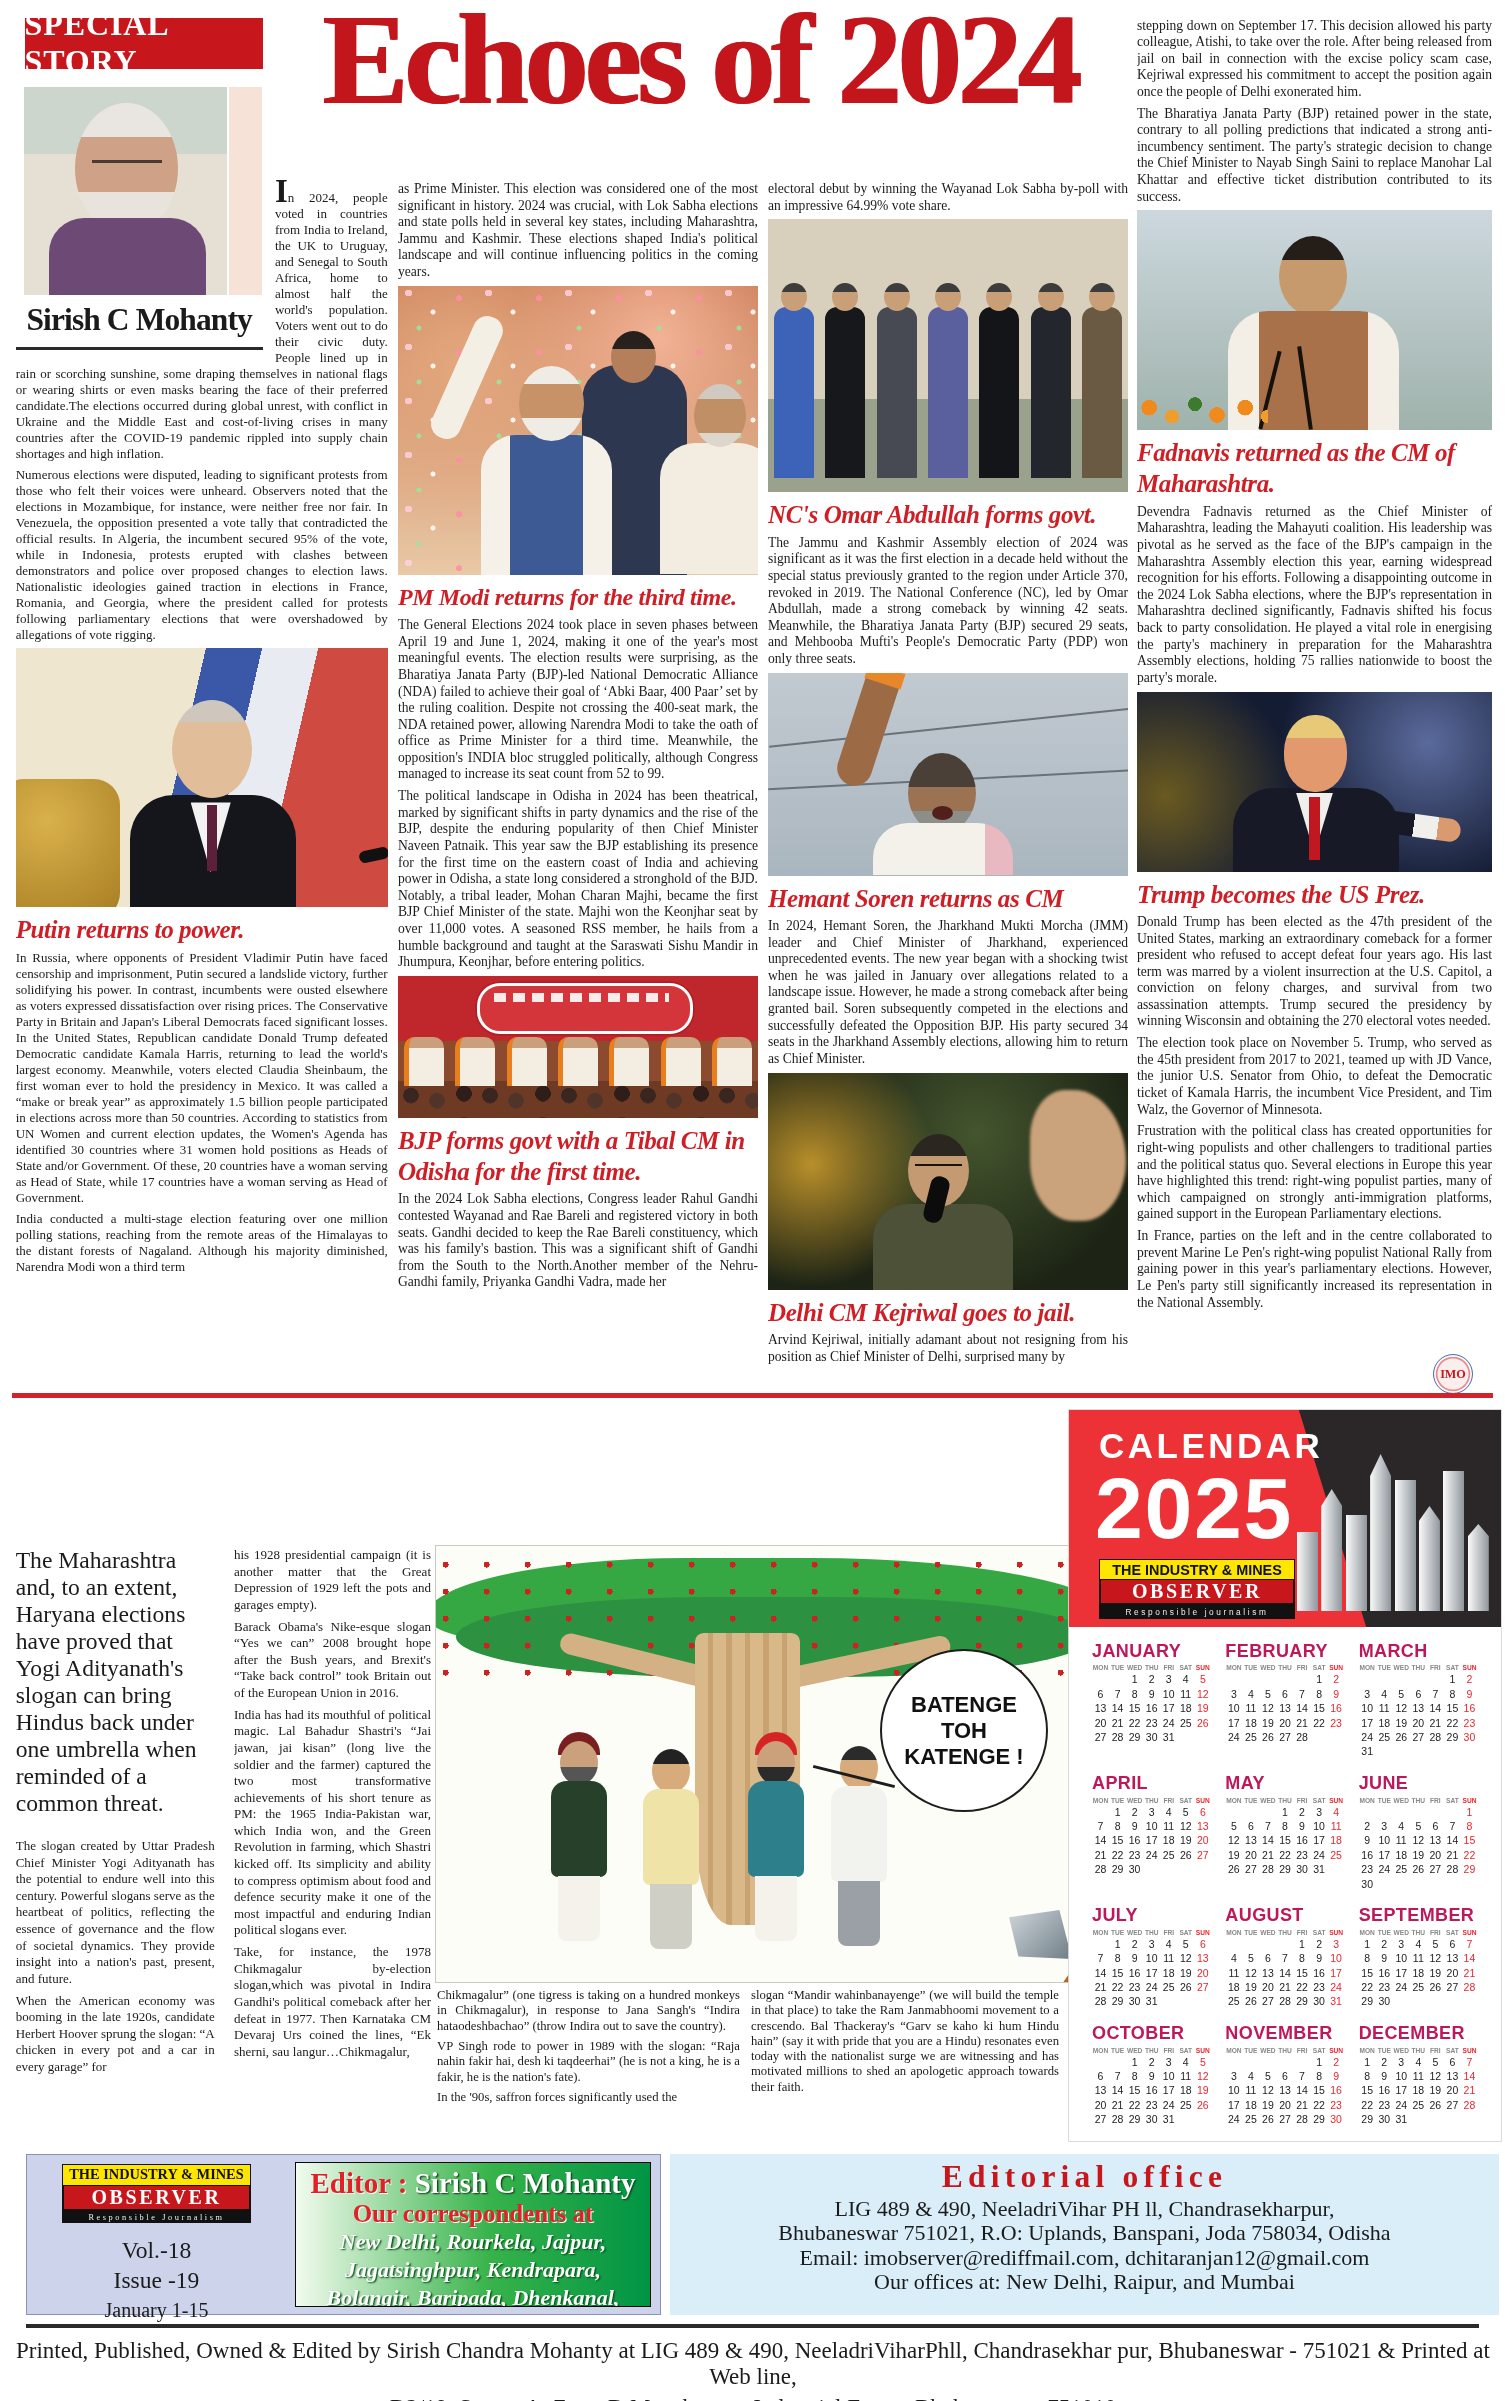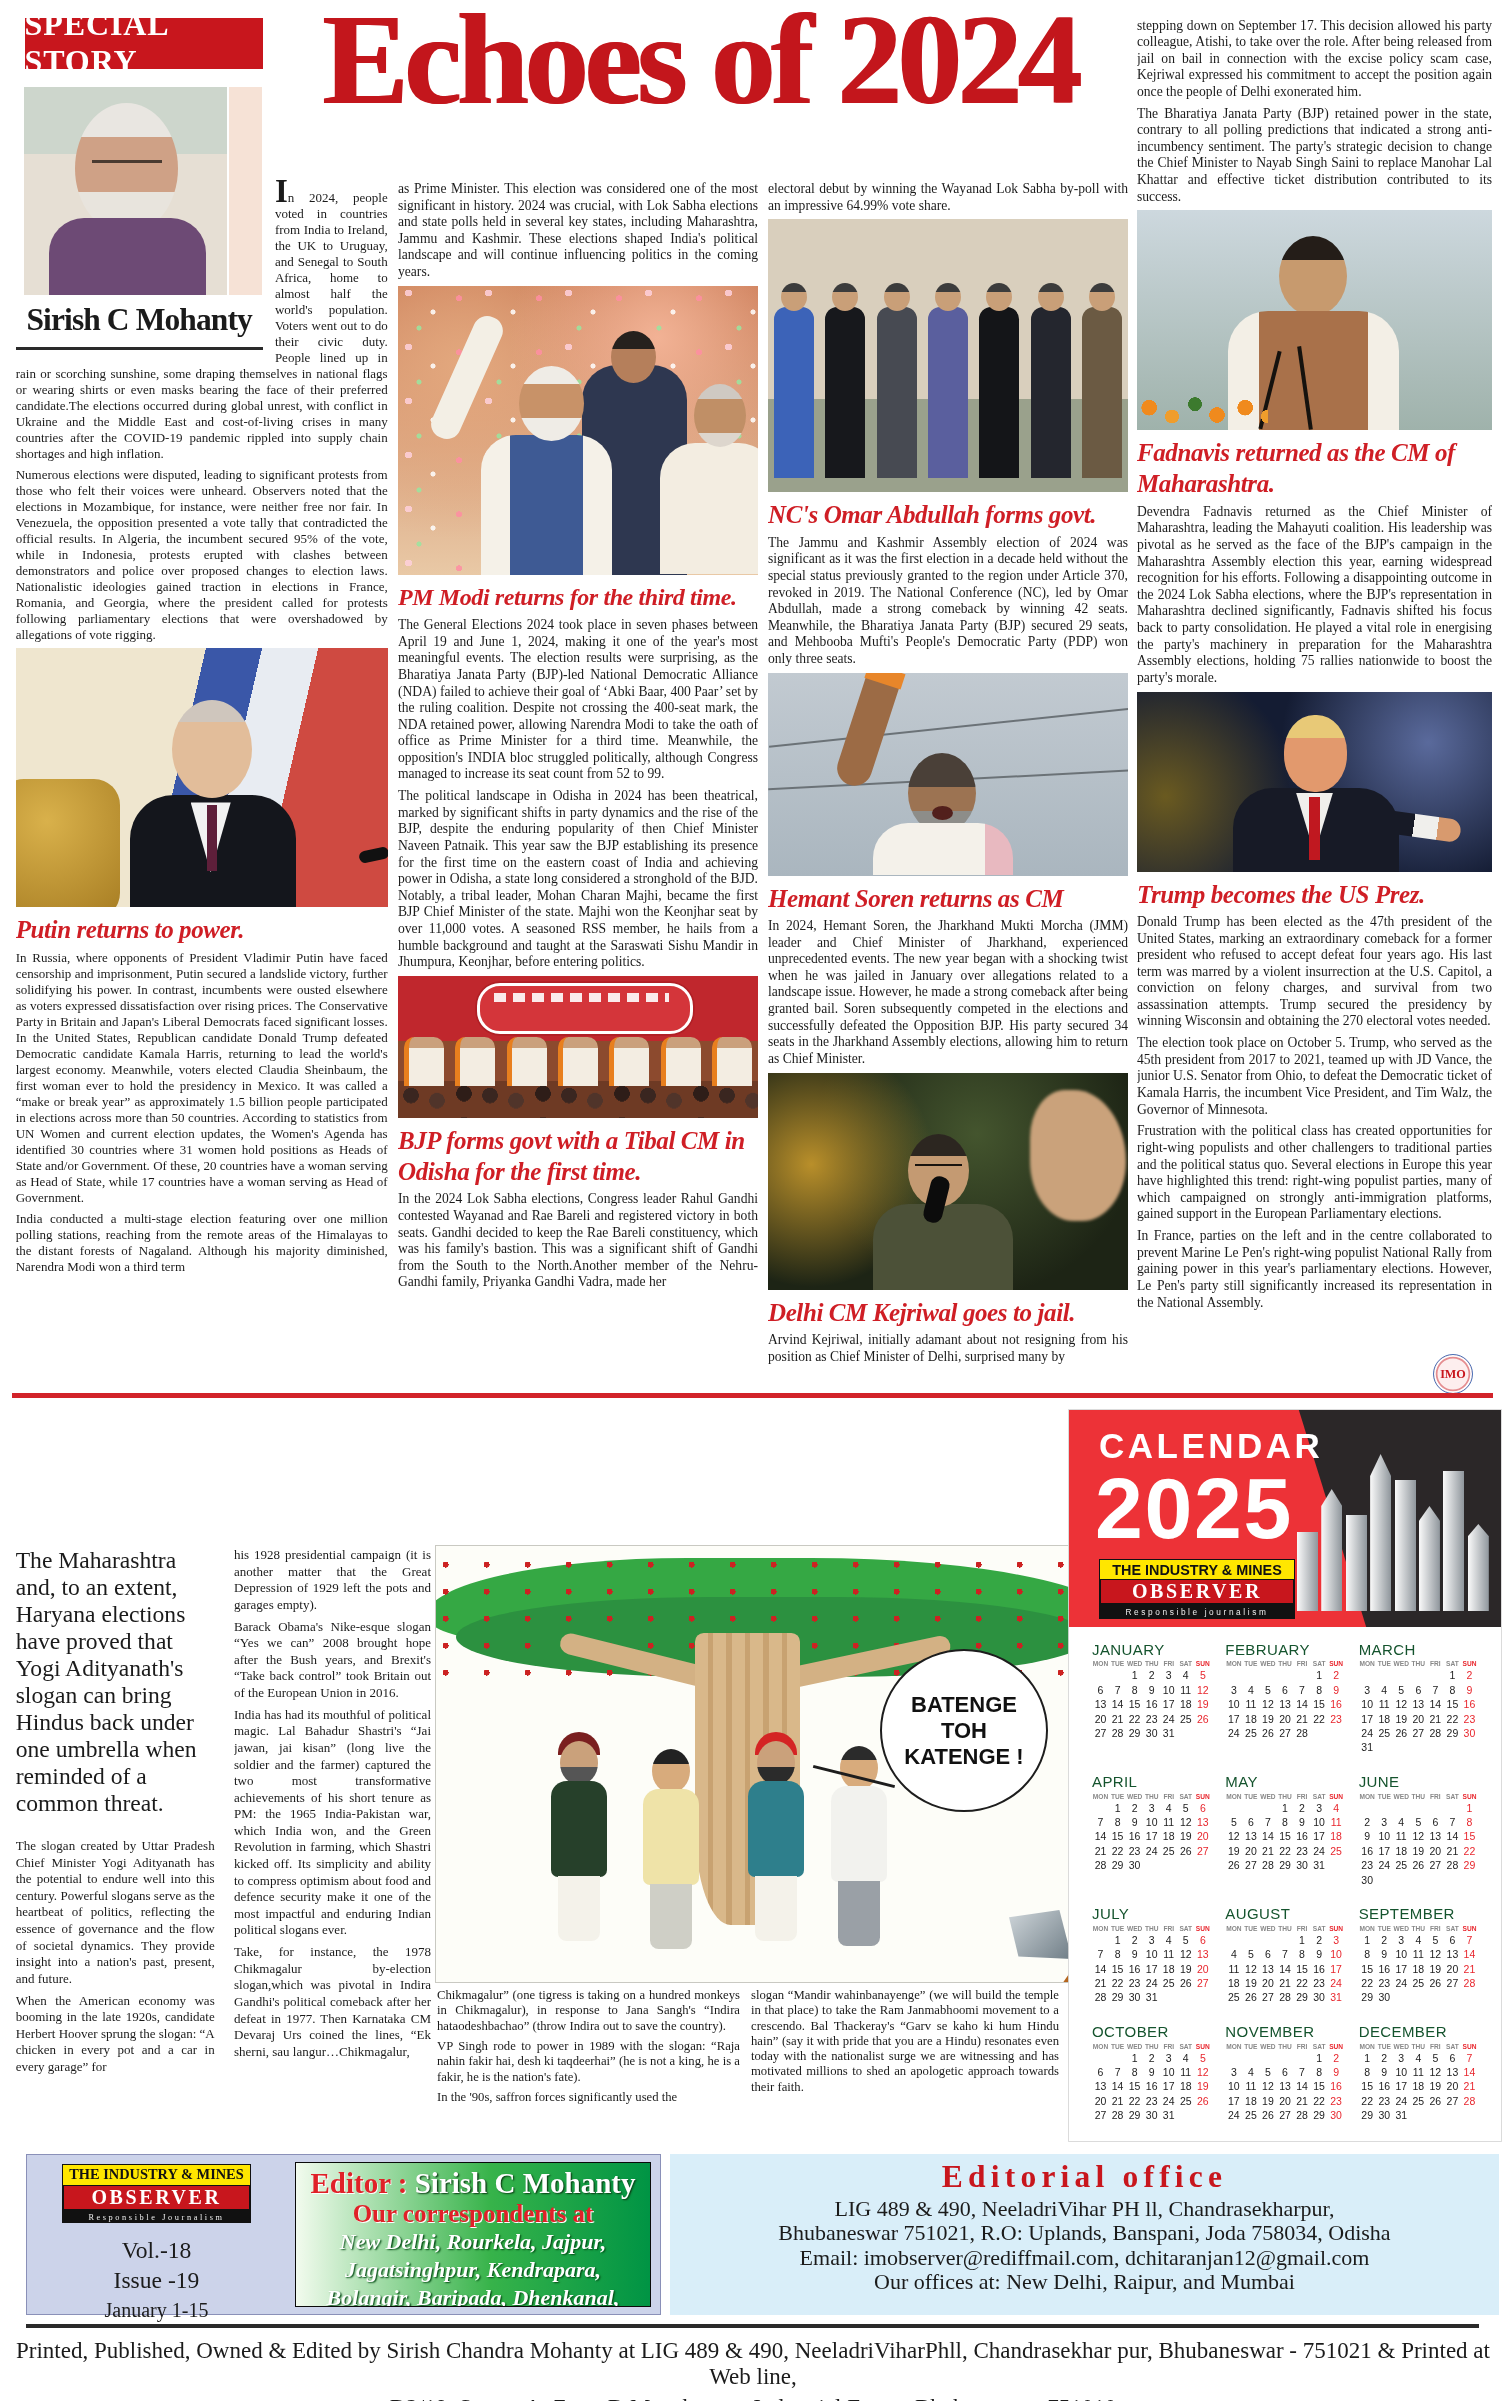--- a/index.html
+++ b/index.html
@@ -124,21 +124,21 @@
   .sky{position:absolute;right:12.2px;top:26px;width:192px;height:175px;display:flex;align-items:flex-end;gap:3.5px;}
   .sky div{flex:1;background:linear-gradient(90deg,#fafafa,#8f969c);}
   .sky .pt{clip-path:polygon(50% 0,100% 14%,100% 100%,0 100%,0 14%);}
   .cal-title{position:absolute;left:30px;top:15.7px;color:#fff;font-weight:bold;font-size:35px;letter-spacing:3.5px;}
   .cal-year{position:absolute;left:26px;top:49px;color:#ffffff;font-weight:bold;font-size:86px;letter-spacing:1.7px;}
   .cal-logo{position:absolute;left:30px;top:149px;width:196px;}
   .cl-top{background:#ffe600;color:#111;font-weight:bold;font-size:14.4px;text-align:center;padding:1.7px 1.7px;border:1.7px solid #111;}
   .cl-mid{background:#c8161d;color:#fff;border:2.6px solid #111;border-top:none;font-size:20px;font-weight:bold;letter-spacing:2.6px;text-align:center;font-family:"Liberation Serif",serif;}
   .cl-sub{background:#111;color:#eee;font-size:8.3px;letter-spacing:2.6px;text-align:center;padding:1.7px 0;}
   #calendar-months{position:absolute;top:224px;left:0;right:0;bottom:0;display:grid;grid-template-columns:repeat(3,1fr);padding:5.2px 23px 5.2px;column-gap:14px;row-gap:3.5px;}
-  .cal-mname{font-weight:normal;font-size:15px;color:#14532d;margin:1.7px 0 2.6px;letter-spacing:0.4px;}
+  .cal-mname{font-weight:bold;font-size:18px;color:#be185d;margin:1.7px 0 2.6px;letter-spacing:0.4px;}
   .cal-row{display:grid;grid-template-columns:repeat(7,1fr);}
   .cal-wd{font-size:6.6px;color:#888;font-weight:bold;text-align:center;margin-bottom:0.9px;}
   .cal-wd.sun{color:#e8262d;}
   .cal-day{font-size:10.5px;text-align:center;color:#222;line-height:14.4px;}
   .cal-day.sun{color:#e8262d;}
   
   .pub-box{position:absolute;left:26px;top:2154px;width:635px;height:161px;background:#ccd3ea;border:1.7px solid #8a90b8;box-sizing:border-box;display:flex;}
   .pub-left{width:259px;text-align:center;padding-top:8.7px;}
   .pub-logo{width:189px;margin:0 auto;}
   .pub-meta{font-size:23.6px;line-height:30px;margin-top:12px;}
@@ -293,21 +293,21 @@
     <div class="photo trump">
       <div class="art t-suit"></div>
       <div class="art t-shirt"></div>
       <div class="art t-tie"></div>
       <div class="art t-head"></div>
       <div class="art t-armhand"></div>
     </div>
     <h2 class="art-head">Trump becomes the US Prez.</h2>
     <div>
         <p class="body">Donald Trump has been elected as the 47th president of the United States, marking an extraordinary comeback for a former president who refused to accept defeat four years ago. His last term was marred by a violent insurrection at the U.S. Capitol, a conviction on felony charges, and survival from two assassination attempts. Trump secured the presidency by winning Wisconsin and obtaining the 270 electoral votes needed.</p>
-        <p class="body">The election took place on October 5. Trump, who served as the 45th president from 2017 to 2021, teamed up with JD Vance, the junior U.S. Senator from Ohio, to defeat the Democratic ticket of Kamala Harris, the incumbent Vice President, and Tim Walz, the Governor of Minnesota.</p>
+        <p class="body">The election took place on November 5. Trump, who served as the 45th president from 2017 to 2021, teamed up with JD Vance, the junior U.S. Senator from Ohio, to defeat the Democratic ticket of Kamala Harris, the incumbent Vice President, and Tim Walz, the Governor of Minnesota.</p>
         <p class="body">Frustration with the political class has created opportunities for right-wing populists and other challengers to traditional parties and the political status quo. Several elections in Europe this year have highlighted this trend: right-wing populist parties, many of which campaigned on strongly anti-immigration platforms, gained support in the European Parliamentary elections.</p>
         <p class="body">In France, parties on the left and in the centre collaborated to prevent Marine Le Pen's right-wing populist National Rally from gaining power in this year's parliamentary elections. However, Le Pen's party still significantly increased its representation in the National Assembly.</p>
       </div>
   </section>
 
   <div class="imo">IMO</div>
 
   <div class="red-divider"></div>
 
 

